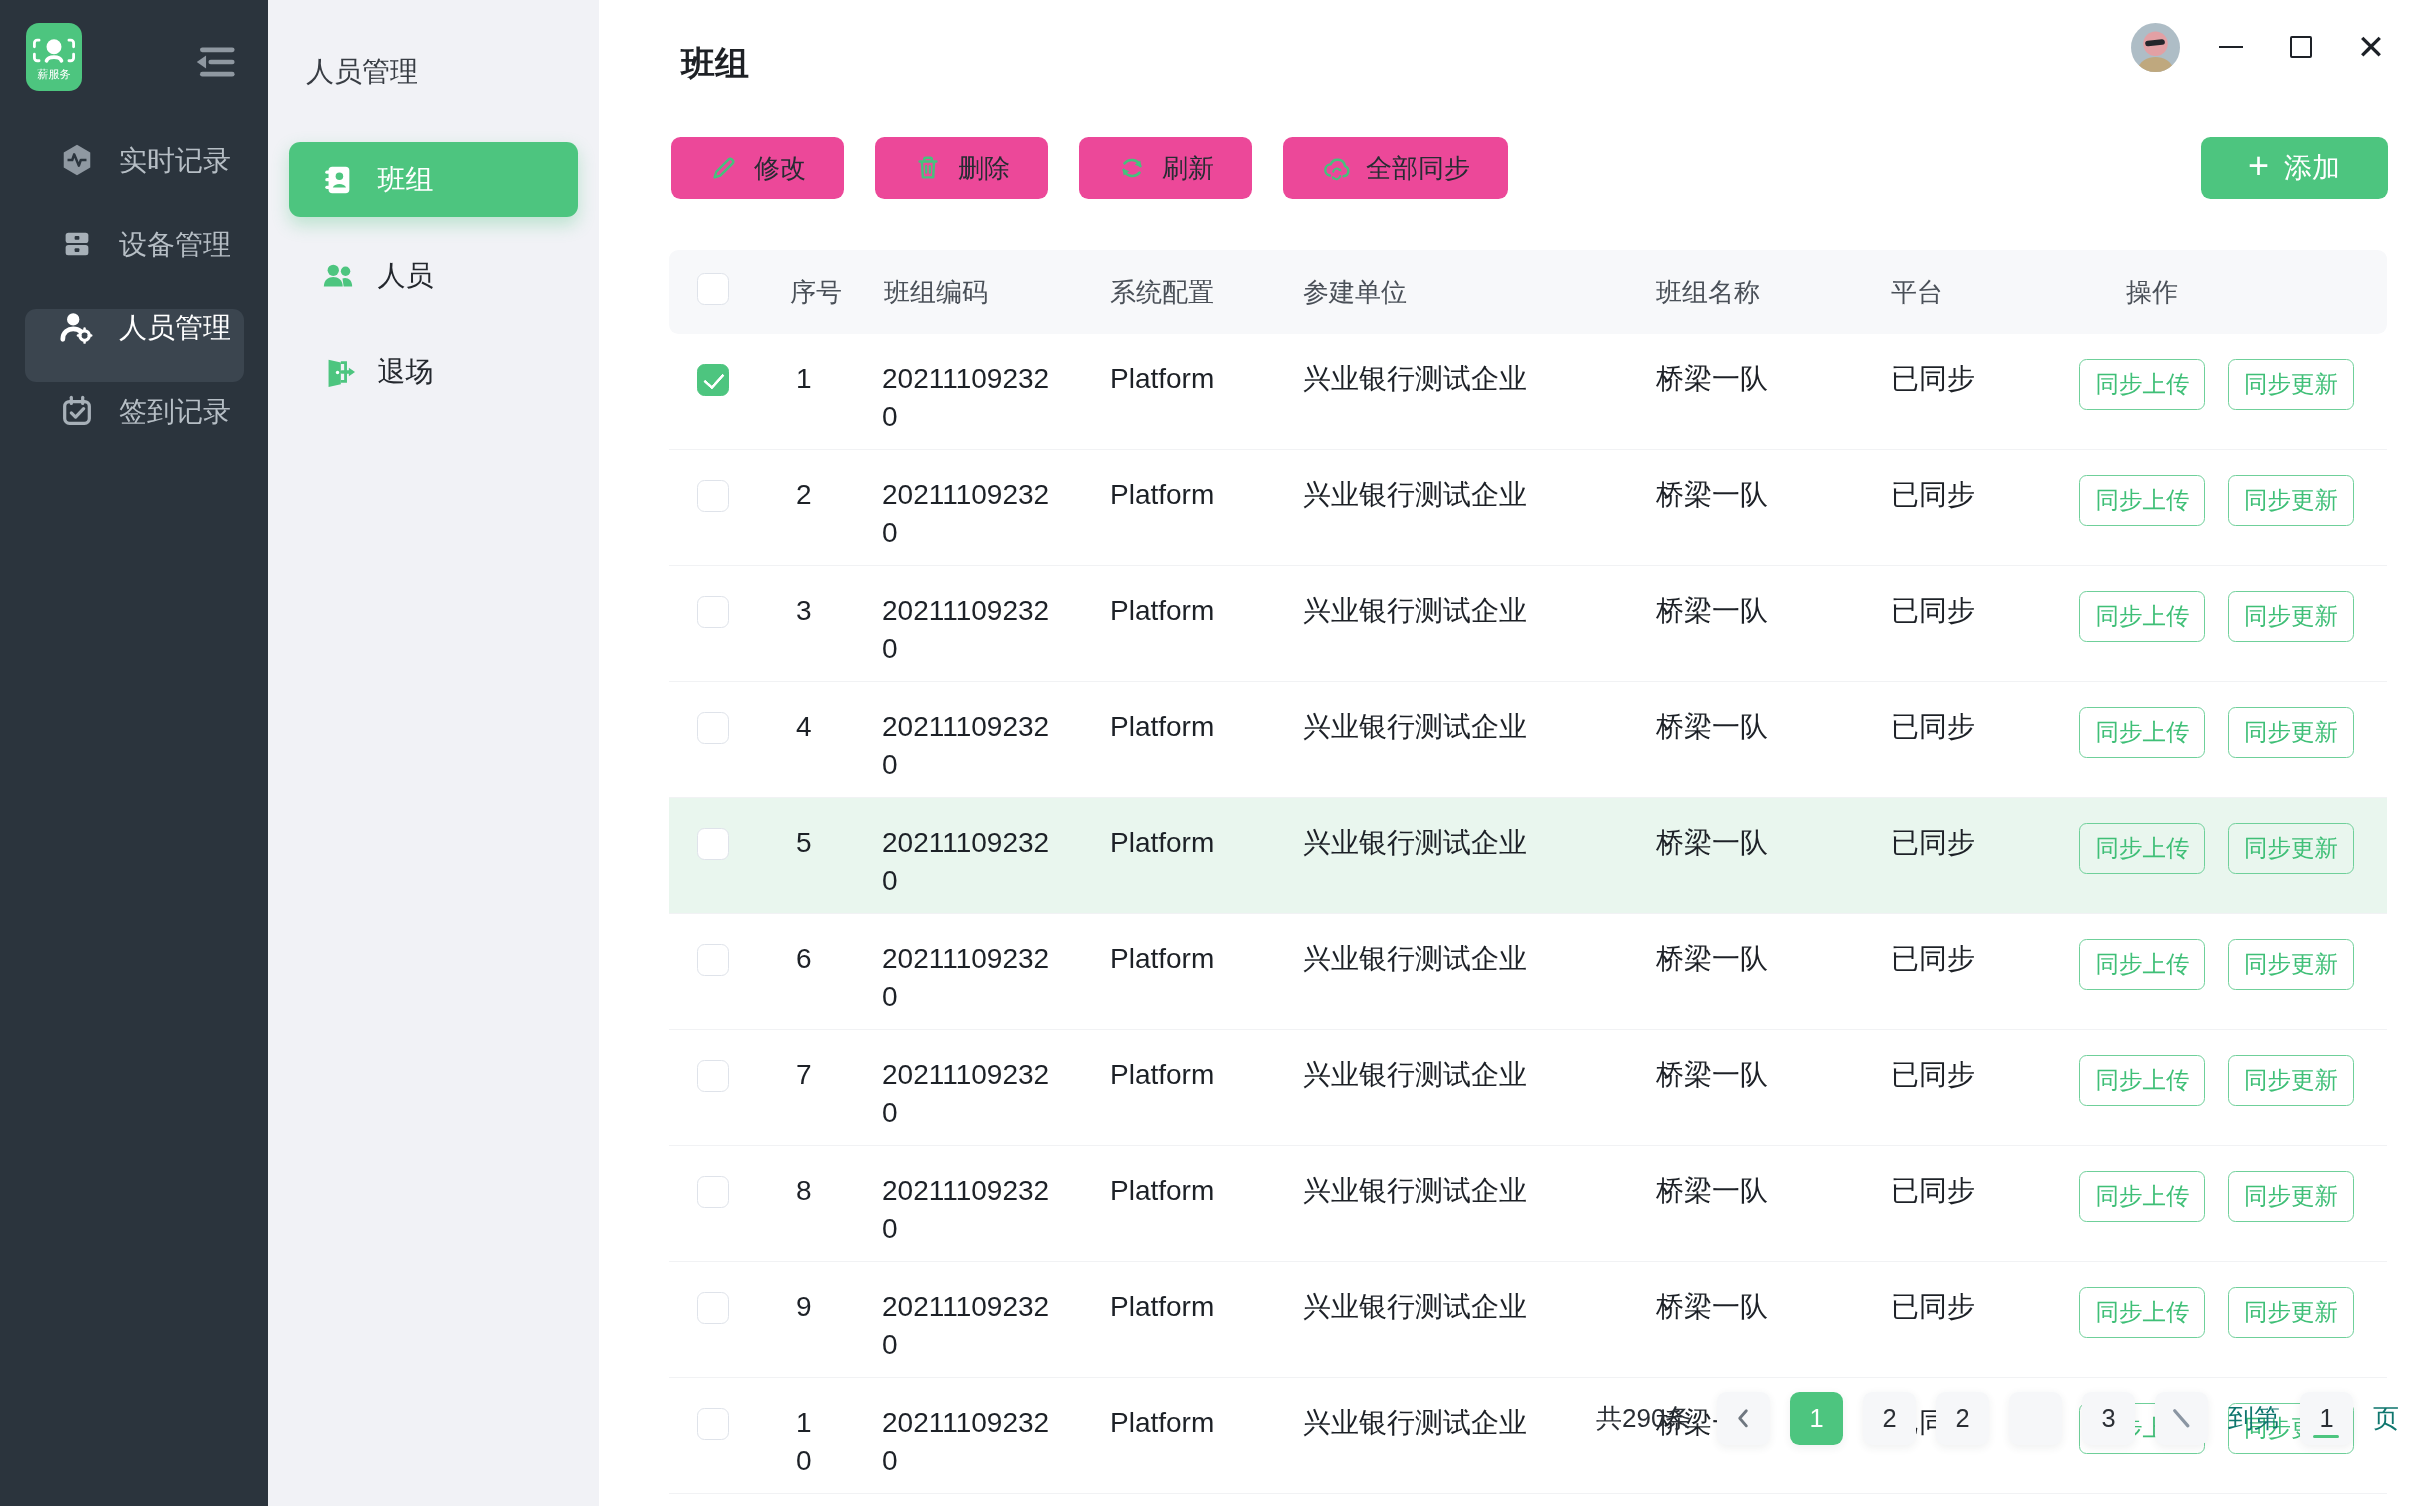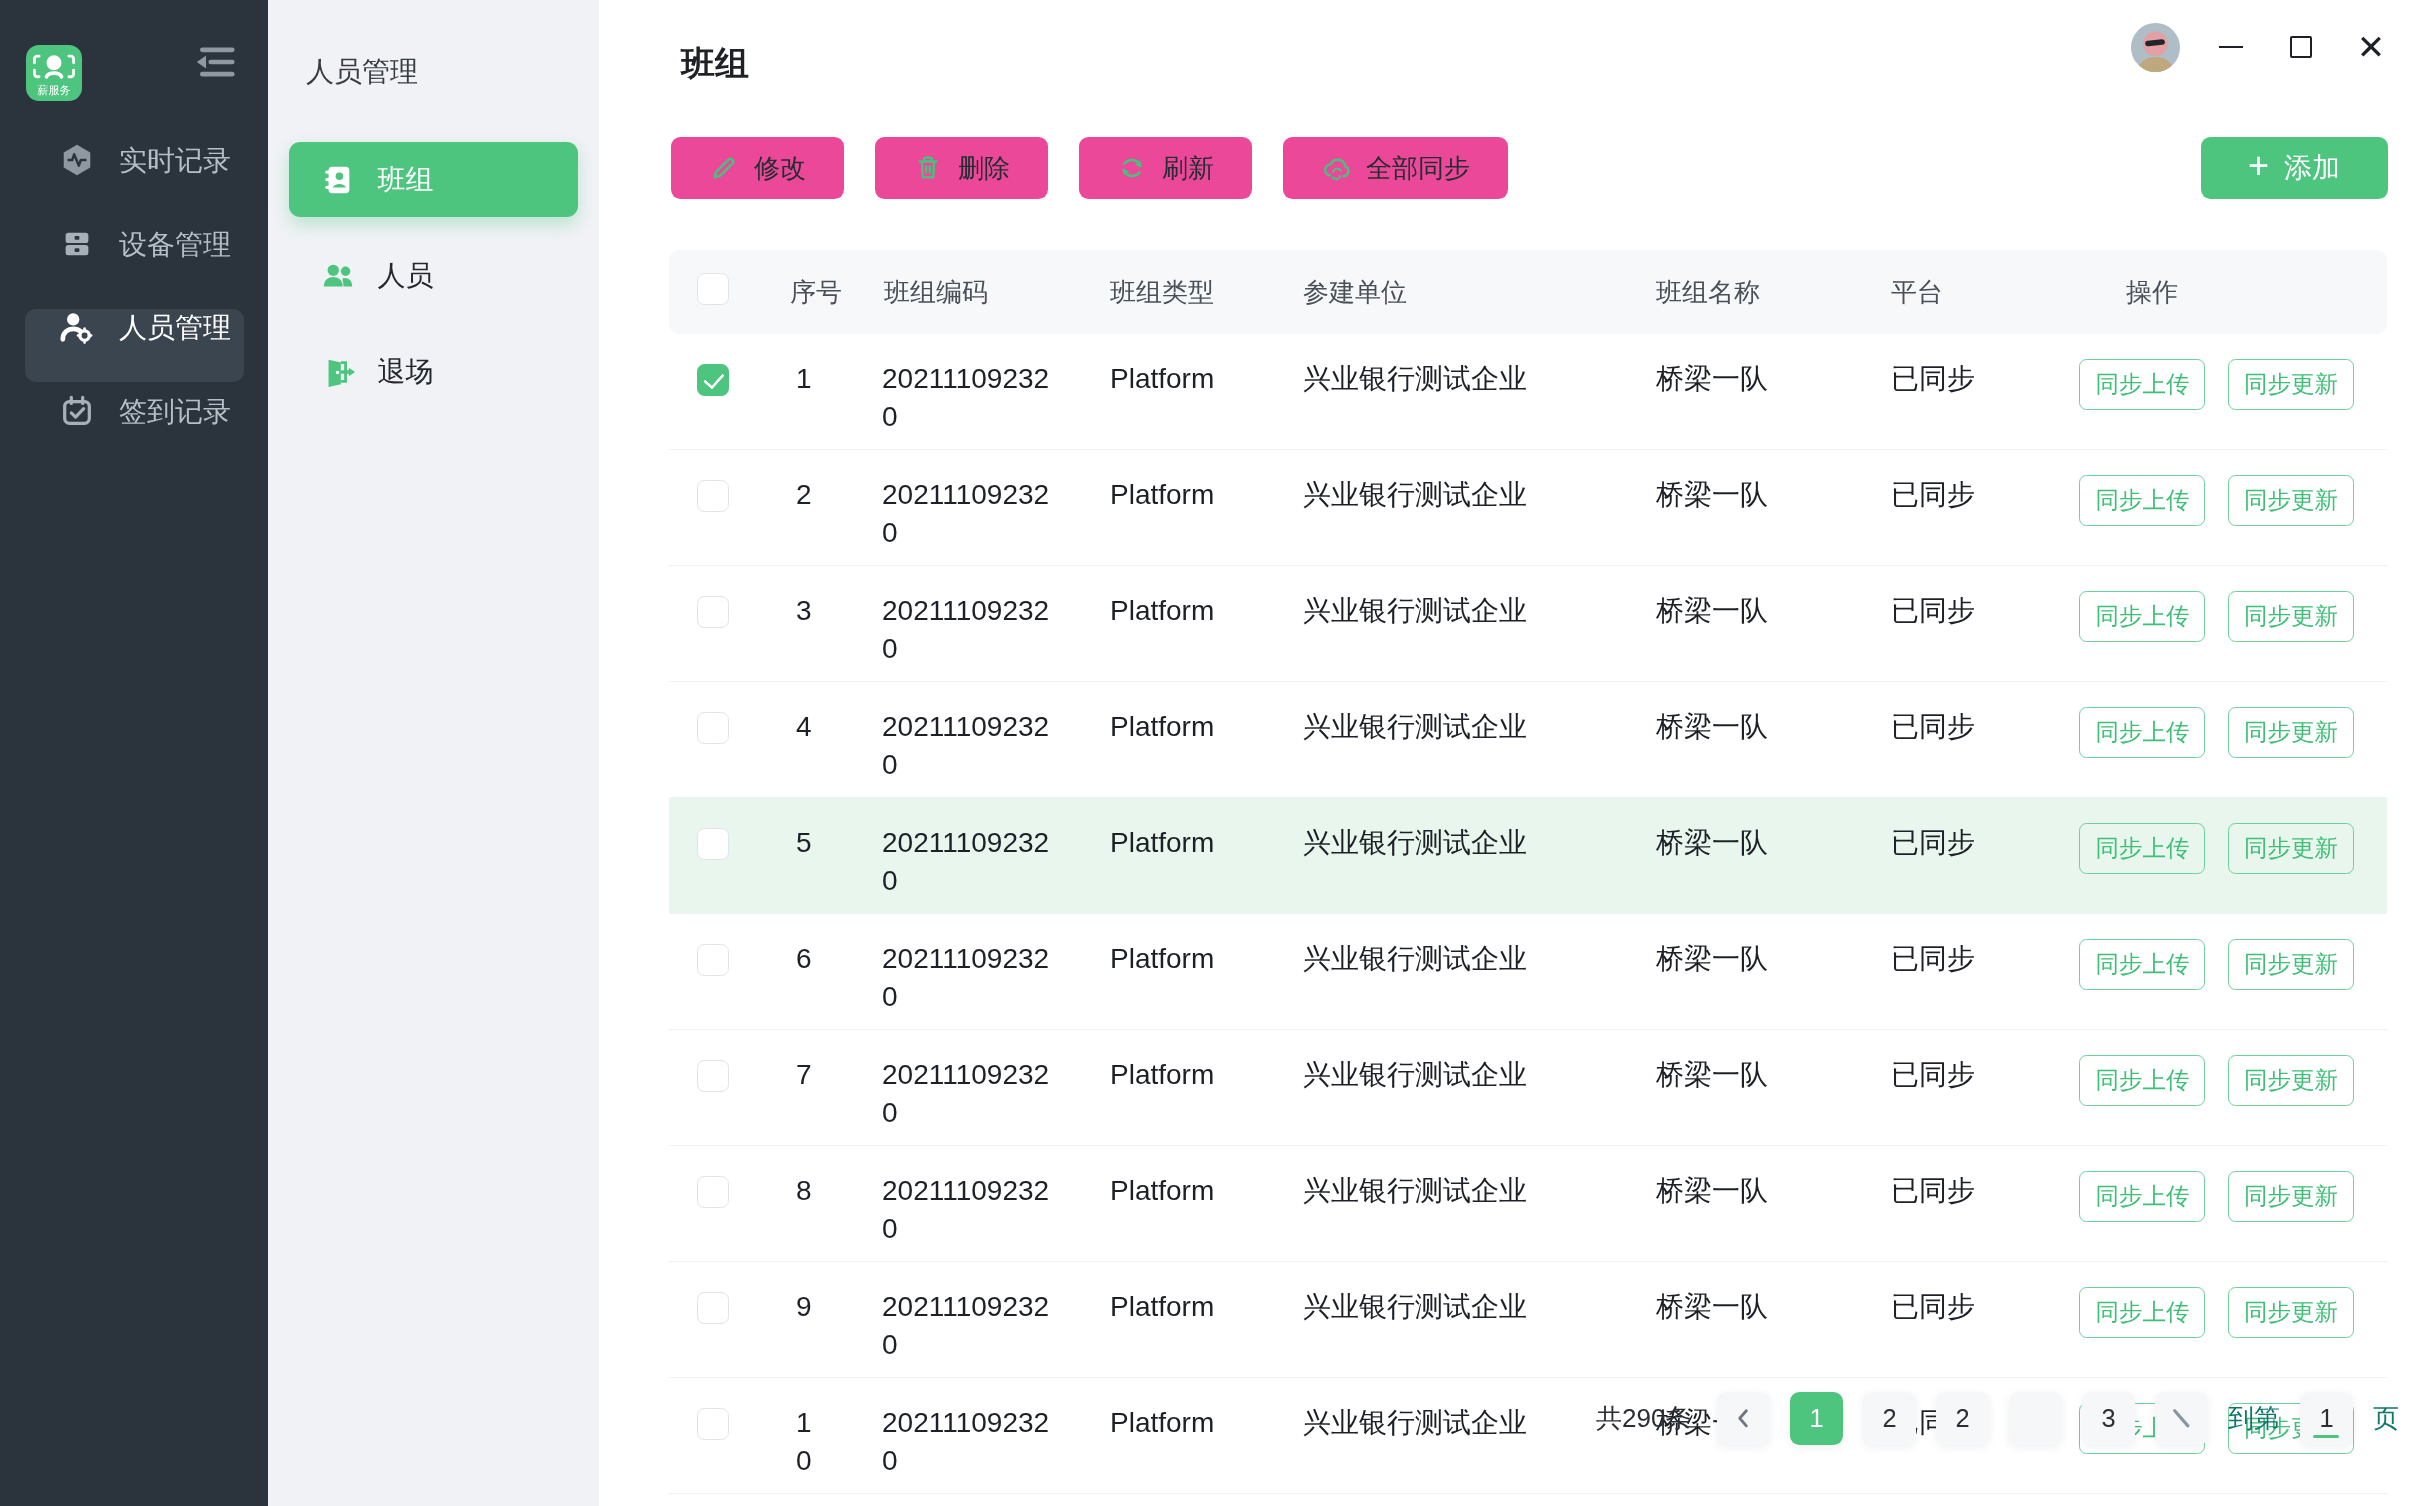--- a/index.html
+++ b/index.html
@@ -2,22 +2,22 @@
 <html style="font-size:15px"><head>
 <meta charset="utf-8">
 <style>
   * { margin:0; padding:0; box-sizing:border-box; }
   html,body { width:2411px; height:1507px; overflow:hidden;
     font-family:"Liberation Sans","DejaVu Sans",sans-serif; background:#fff; }
   body { position:relative; }
 
   
   .sidebar { position:absolute; left:0; top:0; width:268px; height:1507px; background:#2b343d; }
-  .logo { position:absolute; left:26px; top:22.6px; width:56px; height:56px; border-radius:13px;
-    background:#4dc57f; display:flex; align-items:center; justify-content:flex-end;margin-top:22px; }
+  .logo { position:absolute; left:26px; top:22.6px; width:56px; height:68px; border-radius:13px;
+    background:#4dc57f; display:flex; align-items:center; justify-content:flex-end; }
   .collapse { position:absolute; right:32px; top:43px; width:43px; height:38px; cursor:pointer; }
   .menu { position:absolute; left:0; top:132px; width:268px; }
   .menu-item { margin:10.4px 24.5px; height:73px; border-radius:11.3px; display:flex; align-items:flex-start;
     gap:24.5px; padding-left:34px; color:#b6bec5; font-size:28px; cursor:pointer; }
   .menu-item.selected { background:#3b454f; color:#ffffff; }
   .mi-icon { width:36px; height:36px; flex:0 0 36px; }
 
   
   .submenu { position:absolute; left:268px; top:0; width:331px; height:1507px; background:#f1f2f6; }
   .submenu-title { padding:53px 0 0 38px; font-size:28px; color:#383d44; }
@@ -254,21 +254,21 @@
       <span class="plus">+</span>
       <span>添加</span>
     </button>
   </div>
 
   <div class="table">
     <div class="thead">
       <div class="cell cb-cell"><span class="cb"></span></div>
       <div class="cell">序号</div>
       <div class="cell">班组编码</div>
-      <div class="cell">班组类型</div>
+      <div class="cell">系统配置</div>
       <div class="cell">参建单位</div>
       <div class="cell">班组名称</div>
       <div class="cell">平台</div>
       <div class="cell">操作</div>
     </div>
     <div>
     <div class="trow">
       <div class="cell cb-cell"><span class="cb checked"></span></div>
       <div class="cell c-no"><span class="no-span">1</span></div>
       <div class="cell c-code"><span class="code-span">202111092320</span></div>

